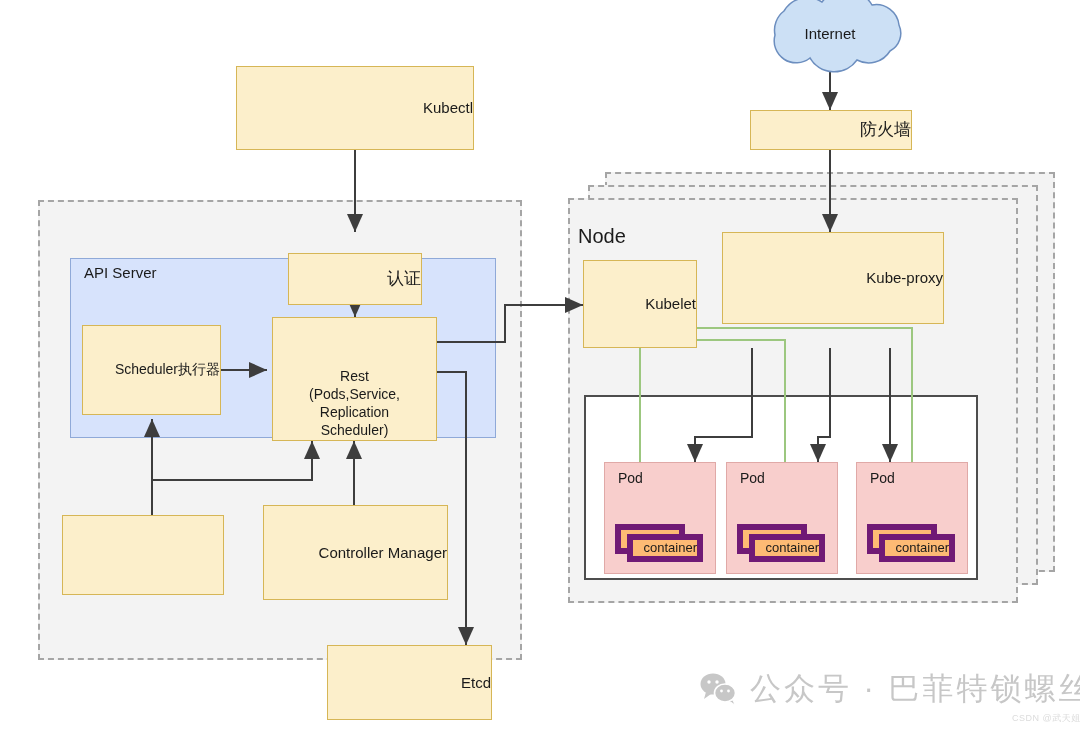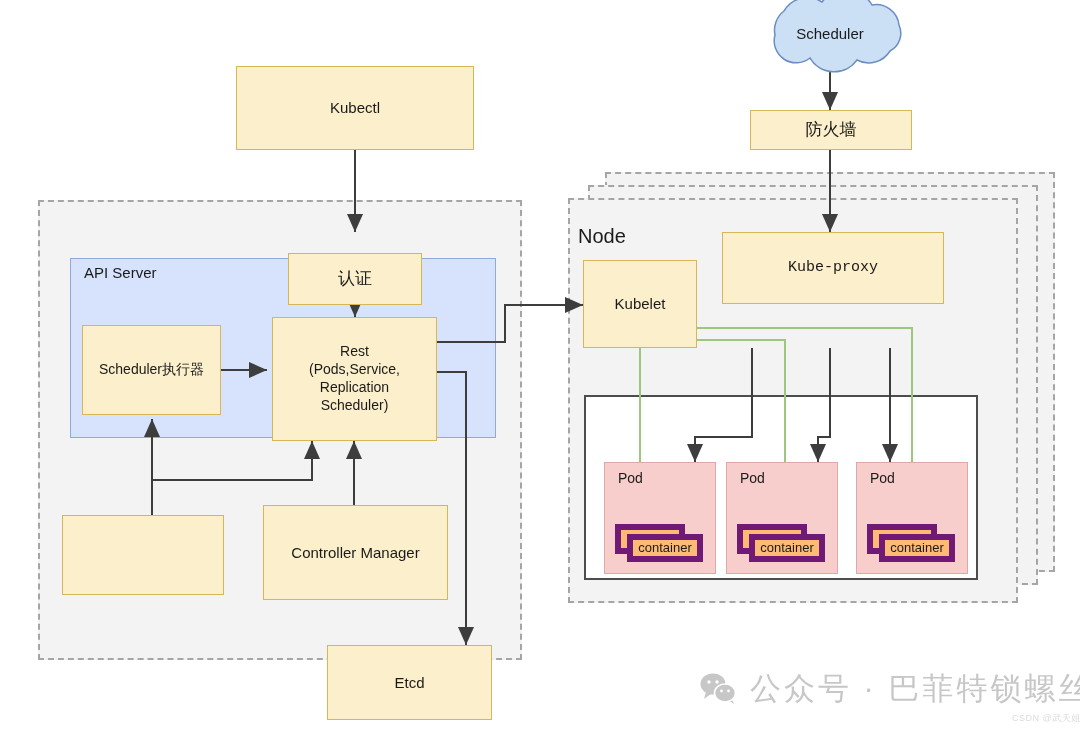--- a/index.html
+++ b/index.html
@@ -22,21 +22,21 @@
     top: 0;
     width: 1080px;
     height: 732px;
     pointer-events: none;
   }
   .box {
     position: absolute;
     box-sizing: border-box;
     display: flex;
     align-items: center;
-    justify-content: center;
+    justify-content: flex-end;
     text-align: center;
     color: #1a1a1a;
     line-height: 1.28;
   }
   .yellow {
     background: #FCEFCB;
     border: 1px solid #D6B656;
   }
   .pink {
     background: #F8CECC;
@@ -193,31 +193,31 @@
                a24,24 0 0,1 9,-24
                a27,27 0 0,1 38,-9
                a30,30 0 0,1 50,3
                a23,23 0 0,1 27,20
                a20,20 0 0,1 -9,26
                a25,25 0 0,1 -33,9
                a28,28 0 0,1 -47,-2
                a22,22 0 0,1 -35,-23 z" fill="#CCE0F5" stroke="#6C8EBF" stroke-width="1.5"></path>
     </g>
   </svg>
-  <div class="cloud-label" style="left:750px; top:25px; width:160px; font-size:15px;">Scheduler</div>
+  <div class="cloud-label" style="left:750px; top:25px; width:160px; font-size:15px;">Internet</div>
 
   <div class="box yellow" style="left:750px; top:110px; width:162px; height:40px; font-size:17px;">
     <span>防火墙</span>
   </div>
 
   <div class="box yellow" style="left:583px; top:260px; width:114px; height:88px; font-size:15px;">
     <span>Kubelet</span>
   </div>
 
-  <div class="box yellow" style="left:722px; top:232px; width:222px; height:72px; font-size:15px;font-family:Liberation Mono, monospace;">
+  <div class="box yellow" style="left:722px; top:232px; width:222px; height:92px; font-size:15px;">
     <span>Kube-proxy</span>
   </div>
 
   <div class="box pink" style="left:604px; top:462px; width:112px; height:112px; display:block;"></div>
   <div class="panel-label" style="left:618px; top:470px; font-size:14px;">Pod</div>
   <div class="box white-box" style="left:615px; top:524px; width:70px; height:30px;"></div>
   <div class="box white-box" style="left:627px; top:534px; width:76px; height:28px; font-size:13px;">
     <span>container</span>
   </div>
 

